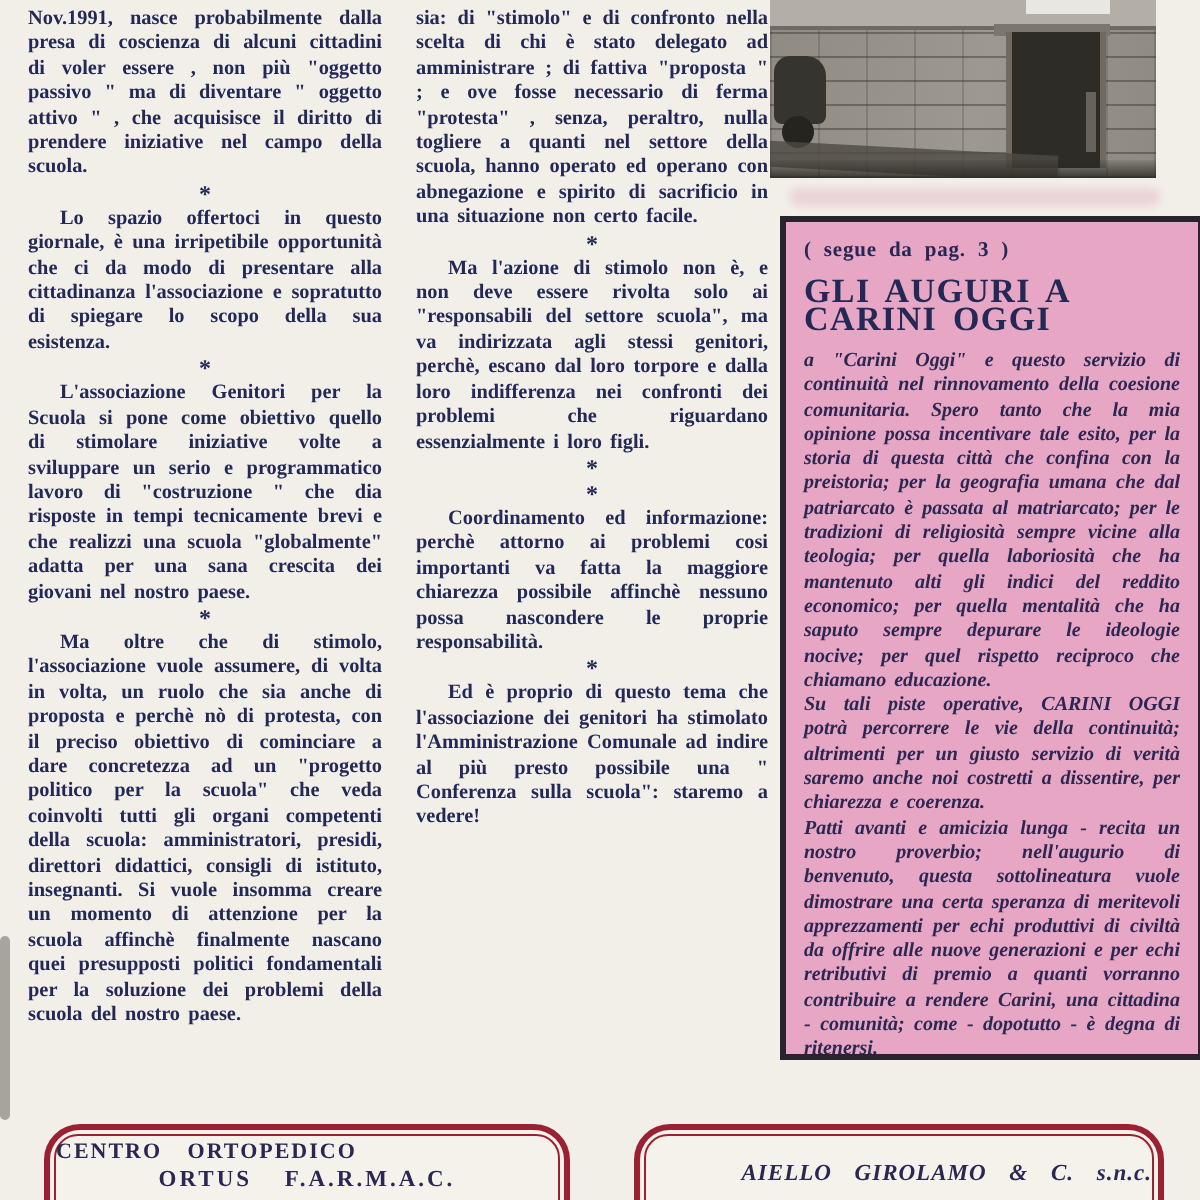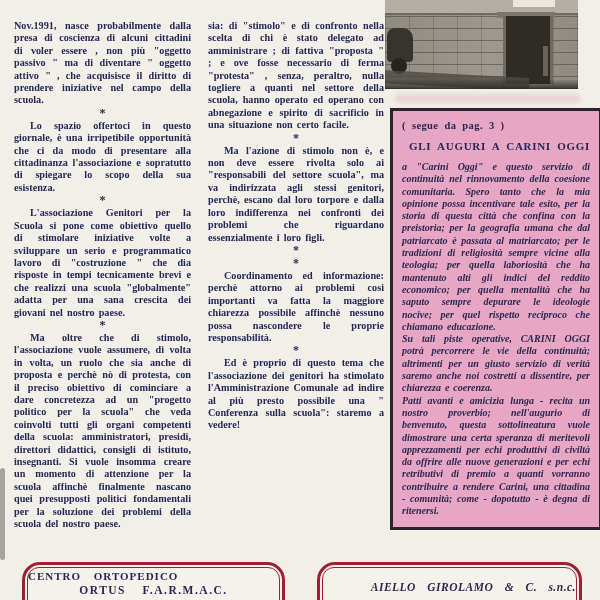--- a/index.html
+++ b/index.html
@@ -1,20 +1,20 @@
 <!DOCTYPE html>
 <html><head>
 <meta charset="utf-8">
 <style>
   html,body{margin:0;padding:0;}
   body{width:600px;height:600px;overflow:hidden;}
   .page{position:relative;width:600px;height:600px;background:#f2efe9;overflow:hidden;
         font-family:"Liberation Serif","DejaVu Serif",serif;color:#232857;}
   
-  .col{position:absolute;top:20px;font-weight:700;font-size:10.2px;line-height:12.4px;
+  .col{position:absolute;top:4px;font-weight:700;font-size:10.2px;line-height:12.4px;
        text-align:justify;word-spacing:1.6px;color:#232857;}
   .col1{left:14px;width:177px;}
   .col2{left:208px;width:176px;}
   .para{margin:0;}
   .para.indent{text-indent:16px;}
   .sep{text-align:center;font-weight:700;font-size:12px;line-height:13px;margin:0;}
   
   .photo{position:absolute;left:385px;top:0;width:193px;height:89px;overflow:hidden;
      background:
        repeating-linear-gradient(0deg, rgba(55,52,46,.45) 0 1px, rgba(0,0,0,0) 1px 12px),
@@ -33,22 +33,22 @@
   .photo-shadow{position:absolute;left:-6px;bottom:2px;width:150px;height:13px;background:#4d4a43;
        transform:rotate(3deg);opacity:.8;}
   .photo-ground{position:absolute;left:0;bottom:0;width:100%;height:9px;
        background:linear-gradient(to top,rgba(42,40,35,.85),rgba(42,40,35,.1));}
   .pink-smudge{position:absolute;left:395px;top:94px;width:185px;height:9px;
        background:rgba(216,140,170,.28);filter:blur(2px);border-radius:4px;}
   
   .pinkbox{position:absolute;left:390px;top:108px;width:212px;height:422px;box-sizing:border-box;
        background:#e7a6c3;border:3px solid #29232b;padding:8px 9px 4px;overflow:hidden;}
   .segue{font-weight:700;font-size:10.5px;line-height:13px;letter-spacing:.4px;word-spacing:3px;}
-  .pink-title{margin:7px 0 8px;font-weight:700;font-size:11px;line-height:14px;
-       letter-spacing:.7px;word-spacing:3px;text-align:right;}
+  .pink-title{margin:7px 0 8px;font-weight:700;font-size:17px;line-height:14px;
+       letter-spacing:.7px;word-spacing:3px;}
   .pink-para{margin:0;font-style:italic;font-weight:700;font-size:10px;line-height:12.3px;
        text-align:justify;word-spacing:1.5px;color:#2b2752;}
   
   .ad{position:absolute;top:562px;height:70px;border:3px solid #9b2132;border-radius:18px;
       box-sizing:border-box;padding:2px;background:#f5f2ec;}
   .ad-inner{width:100%;height:100%;box-sizing:border-box;border:1.5px solid #9b2132;border-radius:12px;}
   .ad-left{left:22px;width:263px;}
   .ad-right{left:317px;width:265px;}
   .ad-line1{margin-top:2px;text-align:left;font-weight:700;font-size:11px;
        letter-spacing:1px;word-spacing:9px;color:#2b2752;}

